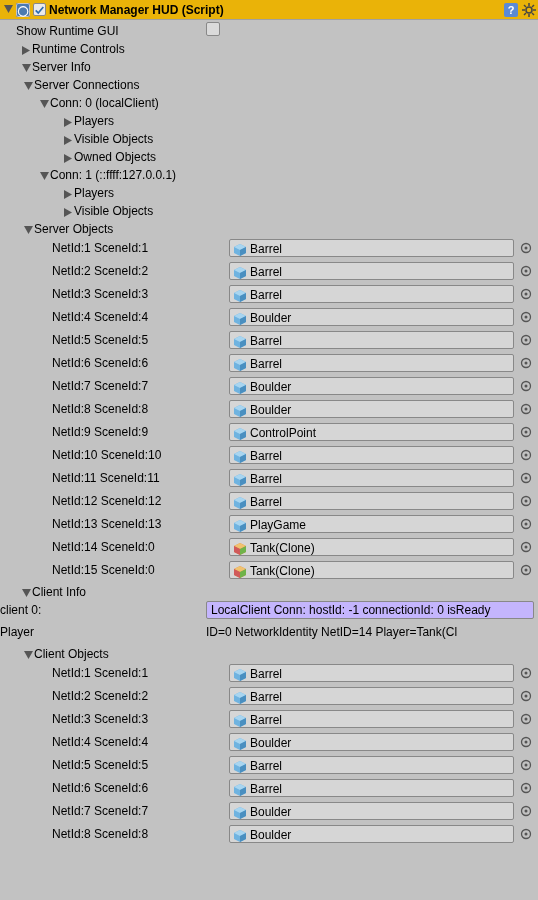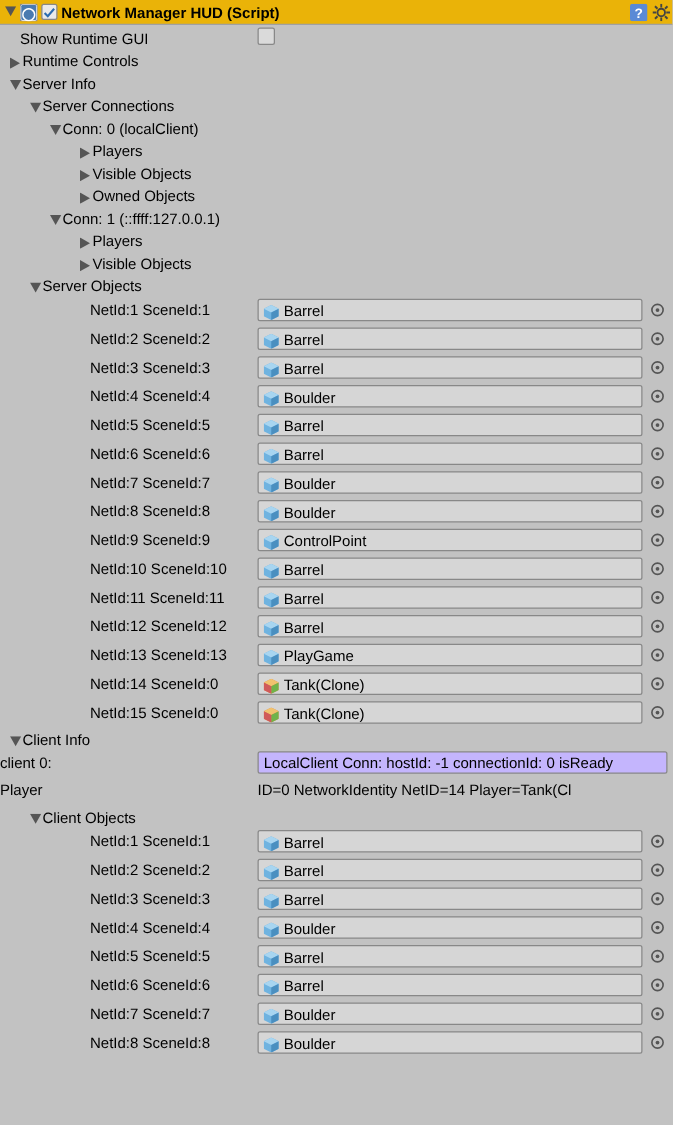--- a/index.html
+++ b/index.html
@@ -16,32 +16,32 @@
 .foldout { width:12px; height:12px; display:inline-flex; align-items:center; justify-content:center; cursor:pointer; }
 .foldout svg { width:9px; height:9px; }
 
 .label-cell { width:206px; display:flex; align-items:flex-end; height:18px; }
 .label-text { white-space:nowrap; }
 
 .checkbox-cell { padding-left:0; }
 .checkbox { width:14px; height:14px; border:1px solid #888; background:#dadada; border-radius:2px; }
 
 .object-row { display:flex; align-items:center; height:23px; }
-.object-label { width:206px; display:flex; align-items:center; padding-left:72px; height:23px; }
+.object-label { width:229px; display:flex; align-items:center; padding-left:52px; height:23px; }
 .object-field { flex:1; height:18px; background:#d6d6d6; border:1px solid #888; border-radius:2px; display:flex; align-items:flex-end; padding:0 4px; margin-right:4px; }
 .object-field .obj-icon { width:12px; height:12px; margin-right:4px; flex-shrink:0; }
 .object-field .obj-name { flex:1; }
 .picker { width:16px; height:16px; display:flex; align-items:center; justify-content:center; margin-right:4px; cursor:pointer;}
 
 .text-row { display:flex; align-items:center; height:22px; }
 .text-label { width:206px; }
 .text-field { flex:1; height:18px; background:#c4b5fd; border:1px solid #888; border-radius:2px; padding:0 4px; display:flex; align-items:center; overflow:hidden; white-space:nowrap; margin-right:4px;}
 .text-value { flex:1; padding:0 0 0 0; overflow:hidden; white-space:nowrap; margin-right:4px;}
 
-.pl0{padding-left:6px}.pl1{padding-left:16px}.pl2{padding-left:22px}.pl3{padding-left:38px}.pl5{padding-left:62px}
+.pl0{padding-left:20px}.pl1{padding-left:16px}.pl2{padding-left:22px}.pl3{padding-left:38px}.pl5{padding-left:62px}
 </style>
 </head>
 <body>
 
 <svg width="0" height="0" style="position:absolute">
   <defs>
     <g id="tri-down">
         <polygon points="0,0 9,0 4.5,8" fill="#555"></polygon>
       </g>
     <g id="tri-right">

